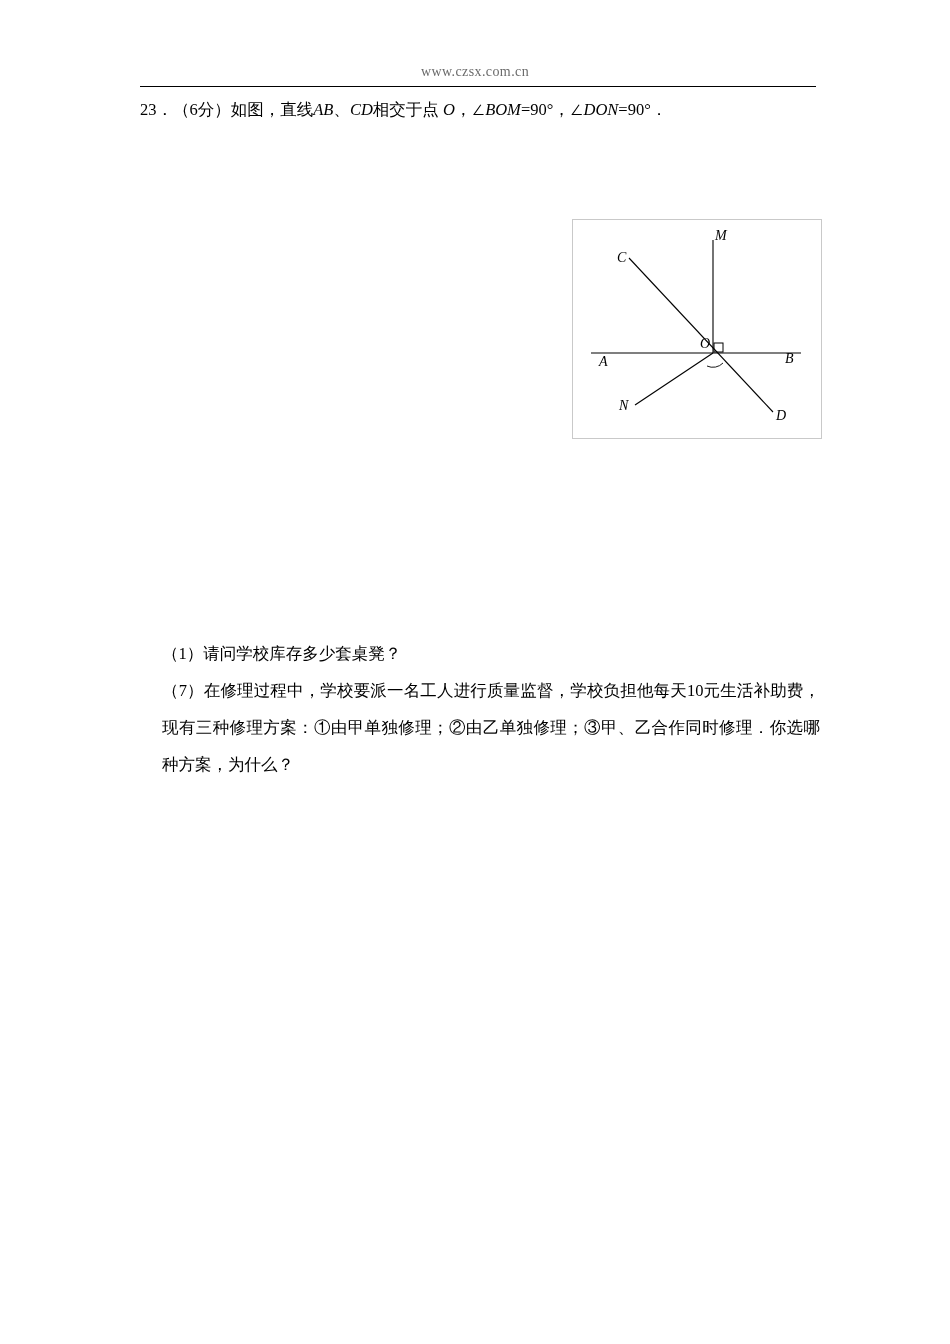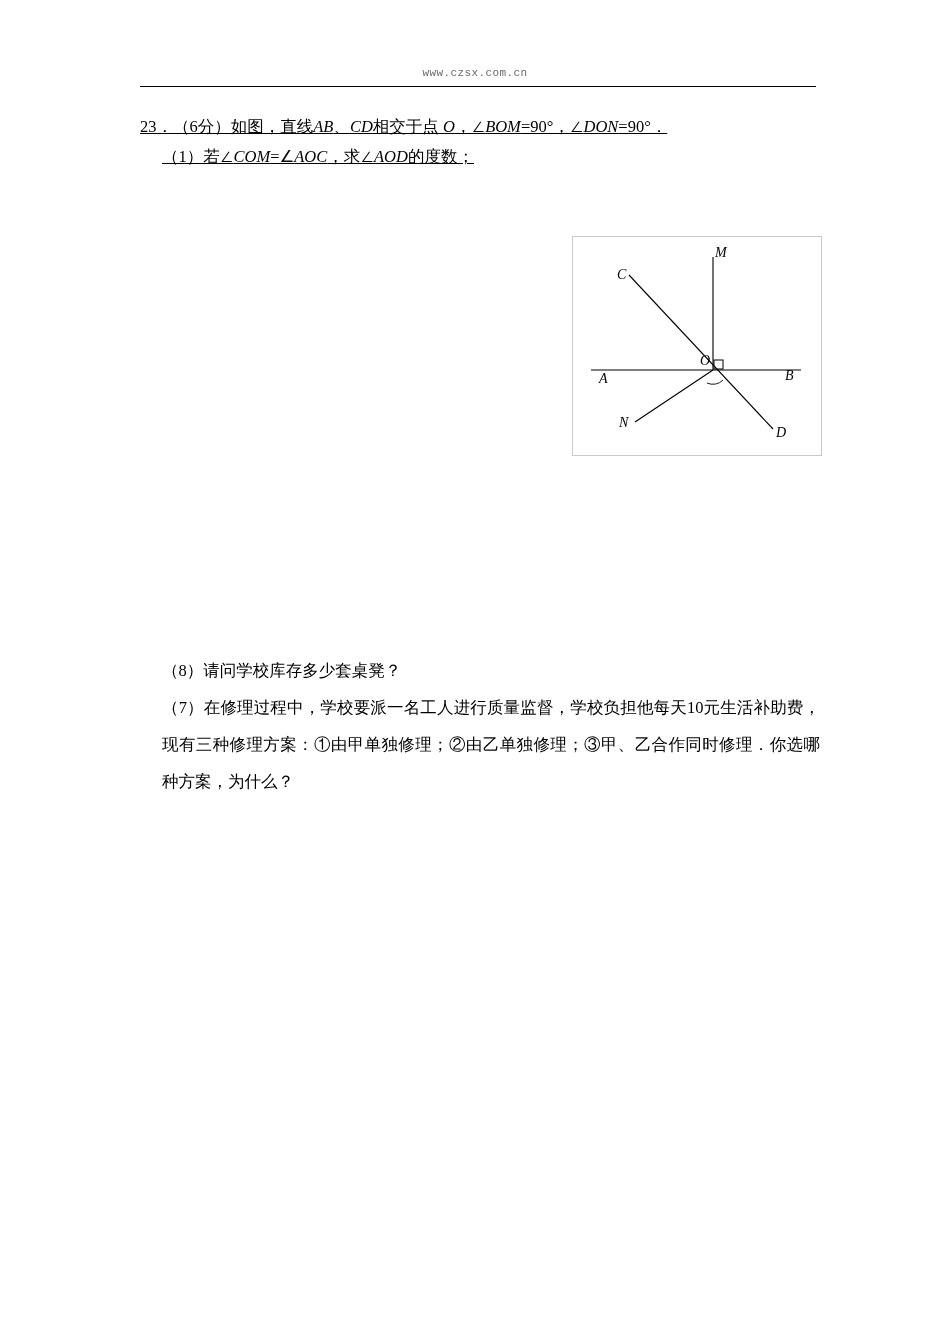--- a/index.html
+++ b/index.html
@@ -22,39 +22,38 @@
     box-sizing: border-box;
   }
   .header {
     position: absolute;
     top: 62px;
     left: 0;
     width: 950px;
     text-align: center;
   }
   .header-url {
-    font-family: Liberation Mono, monospace;
-    font-size: 11px;
+    font-family: Liberation Serif, serif;
+    font-size: 14px;
     color: #6b6b6b;
     letter-spacing: 0.4px;
   }
   .header-rule {
     position: absolute;
     top: 86px;
     left: 140px;
     width: 676px;
     height: 1px;
     background: #000000;
   }
   .content {
     position: absolute;
-    top: 112px;
+    top: 95px;
     left: 140px;
     width: 680px;
-    text-decoration: underline;
   }
   .q-block {
     position: relative;
   }
   .q-line {
     font-size: 16.5px;
     line-height: 30px;
     white-space: nowrap;
   }
   .q-line.wrap {
@@ -133,23 +132,20 @@
   <div class="header-rule"></div>
 
   <div class="content">
 
     <div class="q-block">
 
       <div class="q-line indent1">
         <span>23．（6分）如图，直线</span><span class="ital">AB</span><span>、</span><span class="ital">CD</span><span>相交于点</span>&nbsp;<span class="ital">O</span><span>，∠</span><span class="ital">BOM</span><span>=90°，∠</span><span class="ital">DON</span><span>=90°．</span>
       </div>
 
-      <div class="q-line indent2">
-        <span>（1）若∠</span><span class="ital">COM</span><span>=∠</span><span class="ital">AOC</span><span>，求∠</span><span class="ital">AOD</span><span>的度数；</span>
-      </div>
 
 
       <div class="figure">
         <svg width="246" height="216" viewBox="0 0 246 216" xmlns="http://www.w3.org/2000/svg">
 
           <line x1="18" y1="133" x2="228" y2="133" stroke="#000" stroke-width="1.1"></line>
 
           <line x1="56" y1="38" x2="200" y2="192" stroke="#000" stroke-width="1.1"></line>
 
           <line x1="140" y1="20" x2="140" y2="133" stroke="#000" stroke-width="1.1"></line>
@@ -166,18 +162,18 @@
           <text x="203" y="200" font-family="Liberation Serif, serif" font-style="italic" font-size="14">D</text>
           <text x="142" y="20" font-family="Liberation Serif, serif" font-style="italic" font-size="14">M</text>
           <text x="46" y="190" font-family="Liberation Serif, serif" font-style="italic" font-size="14">N</text>
           <text x="127" y="128" font-family="Liberation Serif, serif" font-style="italic" font-size="14">O</text>
         </svg>
       </div>
 
     </div>
 
     <div class="q24">
-      <div class="q-line wrap indent2">（8）请问学校库存多少套桌凳？</div>
+      <div class="q-line wrap indent2">（1）请问学校库存多少套桌凳？</div>
       <div class="q-line wrap indent2">（7）在修理过程中，学校要派一名工人进行质量监督，学校负担他每天10元生活补助费，现有三种修理方案：①由甲单独修理；②由乙单独修理；③甲、乙合作同时修理．你选哪种方案，为什么？</div>
     </div>
 
   </div>
 </div>
 
 </body></html>

